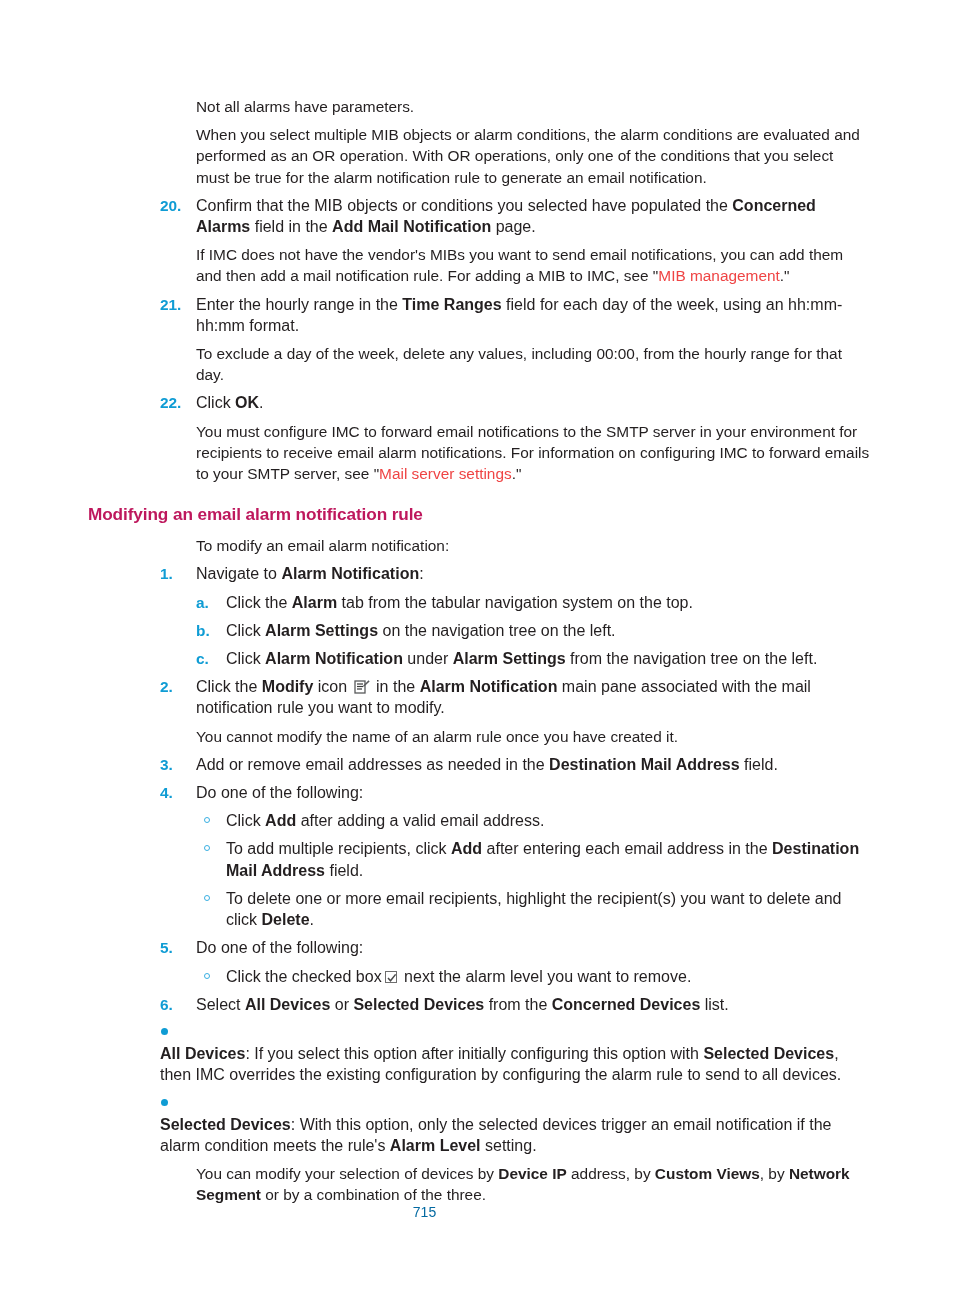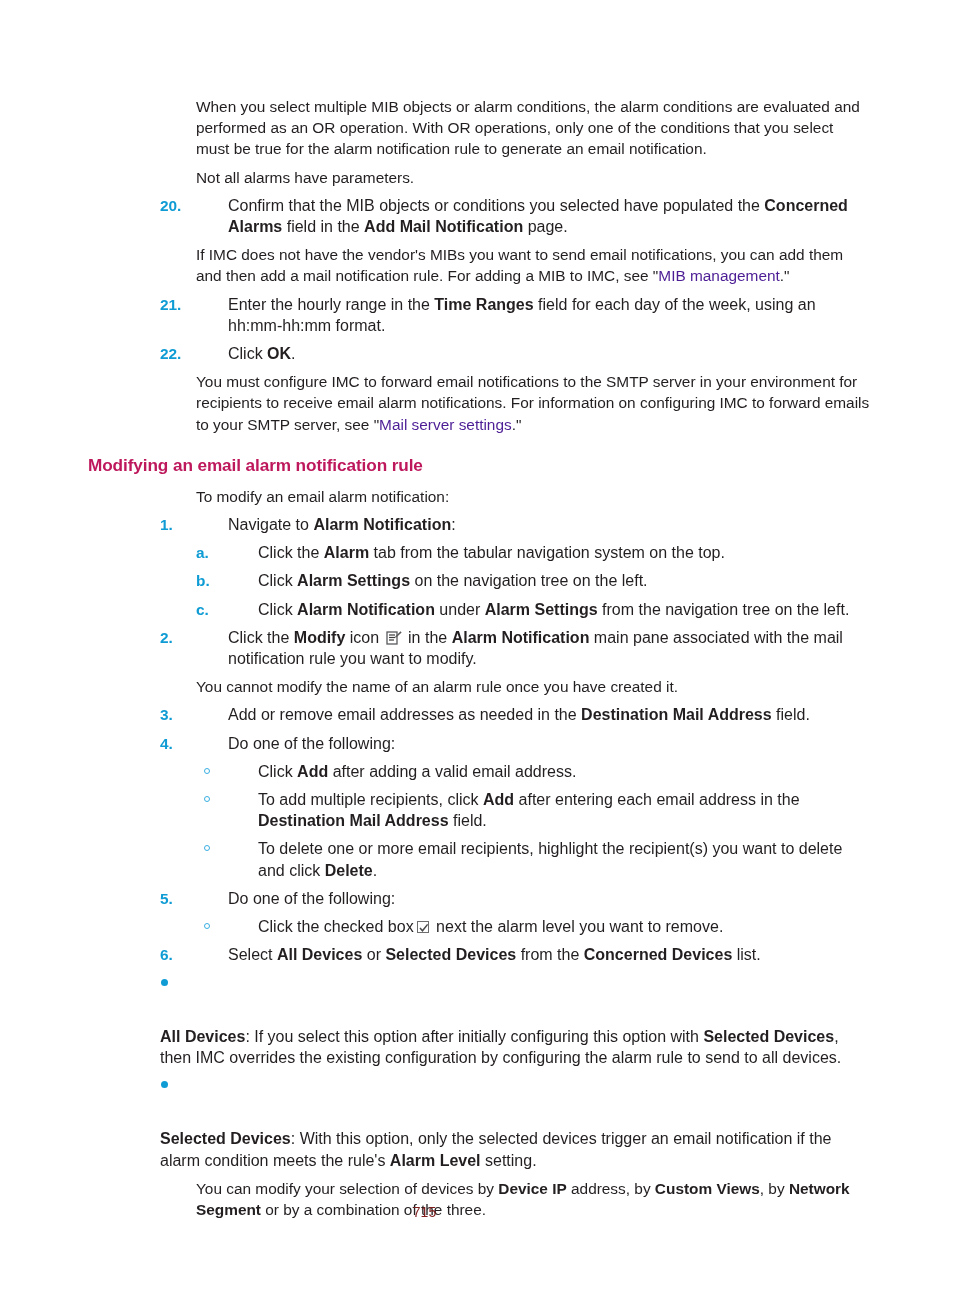--- a/index.html
+++ b/index.html
@@ -34,41 +34,40 @@
     line-height: 21.2px;
     margin: 0 0 7px 0;
     text-align: left;
   }
   
   .para.lvl-text { margin-left: 108px; width: 674px; }
 
   b, .b { font-weight: bold; }
 
   .lnk {
-    color: #4c1d95;
+    color: #ef4444;
     text-decoration: none;
   }
 
   
   h2.heading {
     font-size: 17.2px;
     line-height: 22px;
     font-weight: bold;
     color: #be185d;
     margin: 19px 0 10px 0;
     padding: 0;
     letter-spacing: -0.1px;
   }
 
   
   .row {
     display: flex;
     align-items: flex-start;
     margin: 0 0 7px 0;
-    gap: 32px;
   }
   .row .marker {
     flex: 0 0 auto;
     font-weight: bold;
     color: #0f9cd4;
     font-size: 15.4px;
     line-height: 21.2px;
     text-align: left;
   }
   .row .txt {
@@ -146,45 +145,46 @@
   }
 
   
   .folio {
     position: absolute;
     left: 0;
     top: 1204px;
     width: 849px;
     text-align: center;
     font-size: 14px;
-    color: #7f1d1d;
+    color: #0369a1;
   }
 </style>
 </head>
 <body>
 
 <div class="page">
   <div class="content">
 
+    <p class="para lvl-text">Not all alarms have parameters.</p>
+
     <p class="para lvl-text">When you select multiple MIB objects or alarm conditions, the alarm conditions are evaluated and performed as an OR operation. With OR operations, only one of the conditions that you select must be true for the alarm notification rule to generate an email notification.</p>
-
-    <p class="para lvl-text">Not all alarms have parameters.</p>
 
     <div class="row step">
       <span class="marker">20.</span>
       <span class="txt"><span>Confirm that the MIB objects or conditions you selected have populated the </span><b>Concerned Alarms</b><span> field in the </span><b>Add Mail Notification</b><span> page.</span></span>
     </div>
 
     <p class="para lvl-text"><span>If IMC does not have the vendor's MIBs you want to send email notifications, you can add them and then add a mail notification rule. For adding a MIB to IMC, see "</span><a class="lnk" href="#">MIB management</a><span>."</span></p>
 
     <div class="row step">
       <span class="marker">21.</span>
       <span class="txt"><span>Enter the hourly range in the </span><b>Time Ranges</b><span> field for each day of the week, using an hh:mm-hh:mm format.</span></span>
     </div>
 
+    <p class="para lvl-text">To exclude a day of the week, delete any values, including 00:00, from the hourly range for that day.</p>
 
     <div class="row step">
       <span class="marker">22.</span>
       <span class="txt"><span>Click </span><b>OK</b><span>.</span></span>
     </div>
 
     <p class="para lvl-text"><span>You must configure IMC to forward email notifications to the SMTP server in your environment for recipients to receive email alarm notifications. For information on configuring IMC to forward emails to your SMTP server, see "</span><a class="lnk" href="#">Mail server settings</a><span>."</span></p>
 
     <h2 class="heading">Modifying an email alarm notification rule</h2>
 

